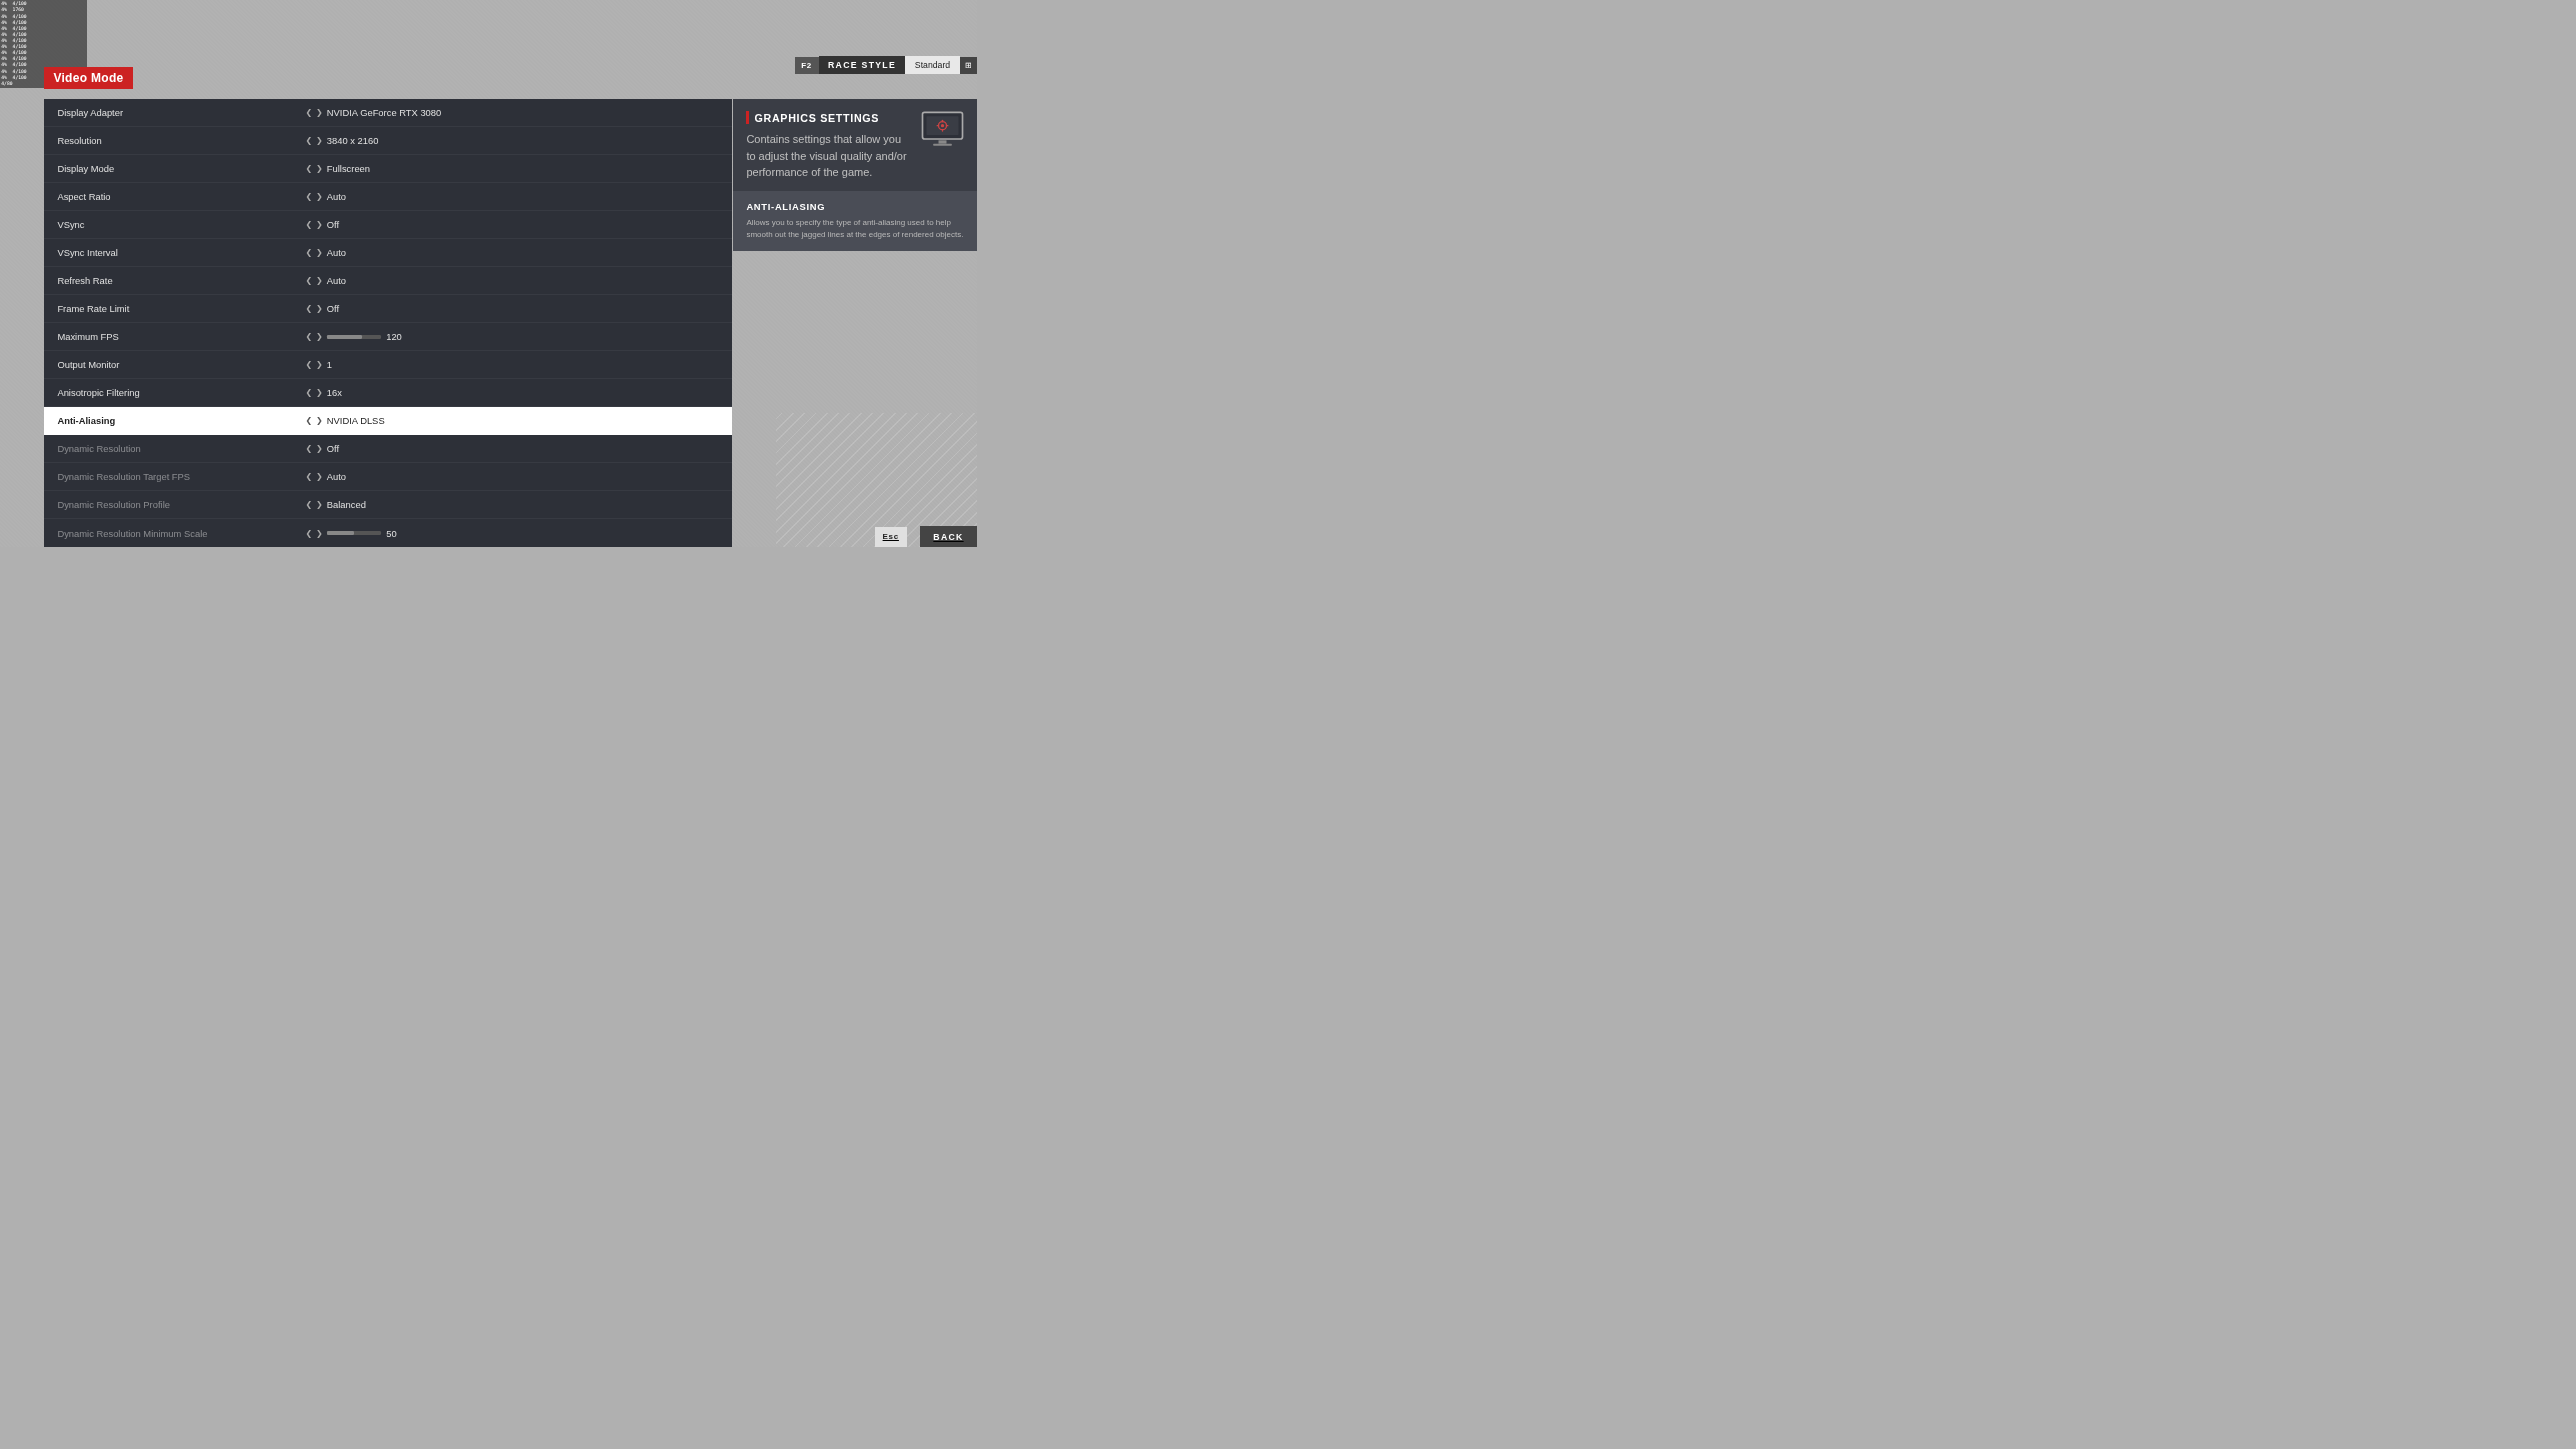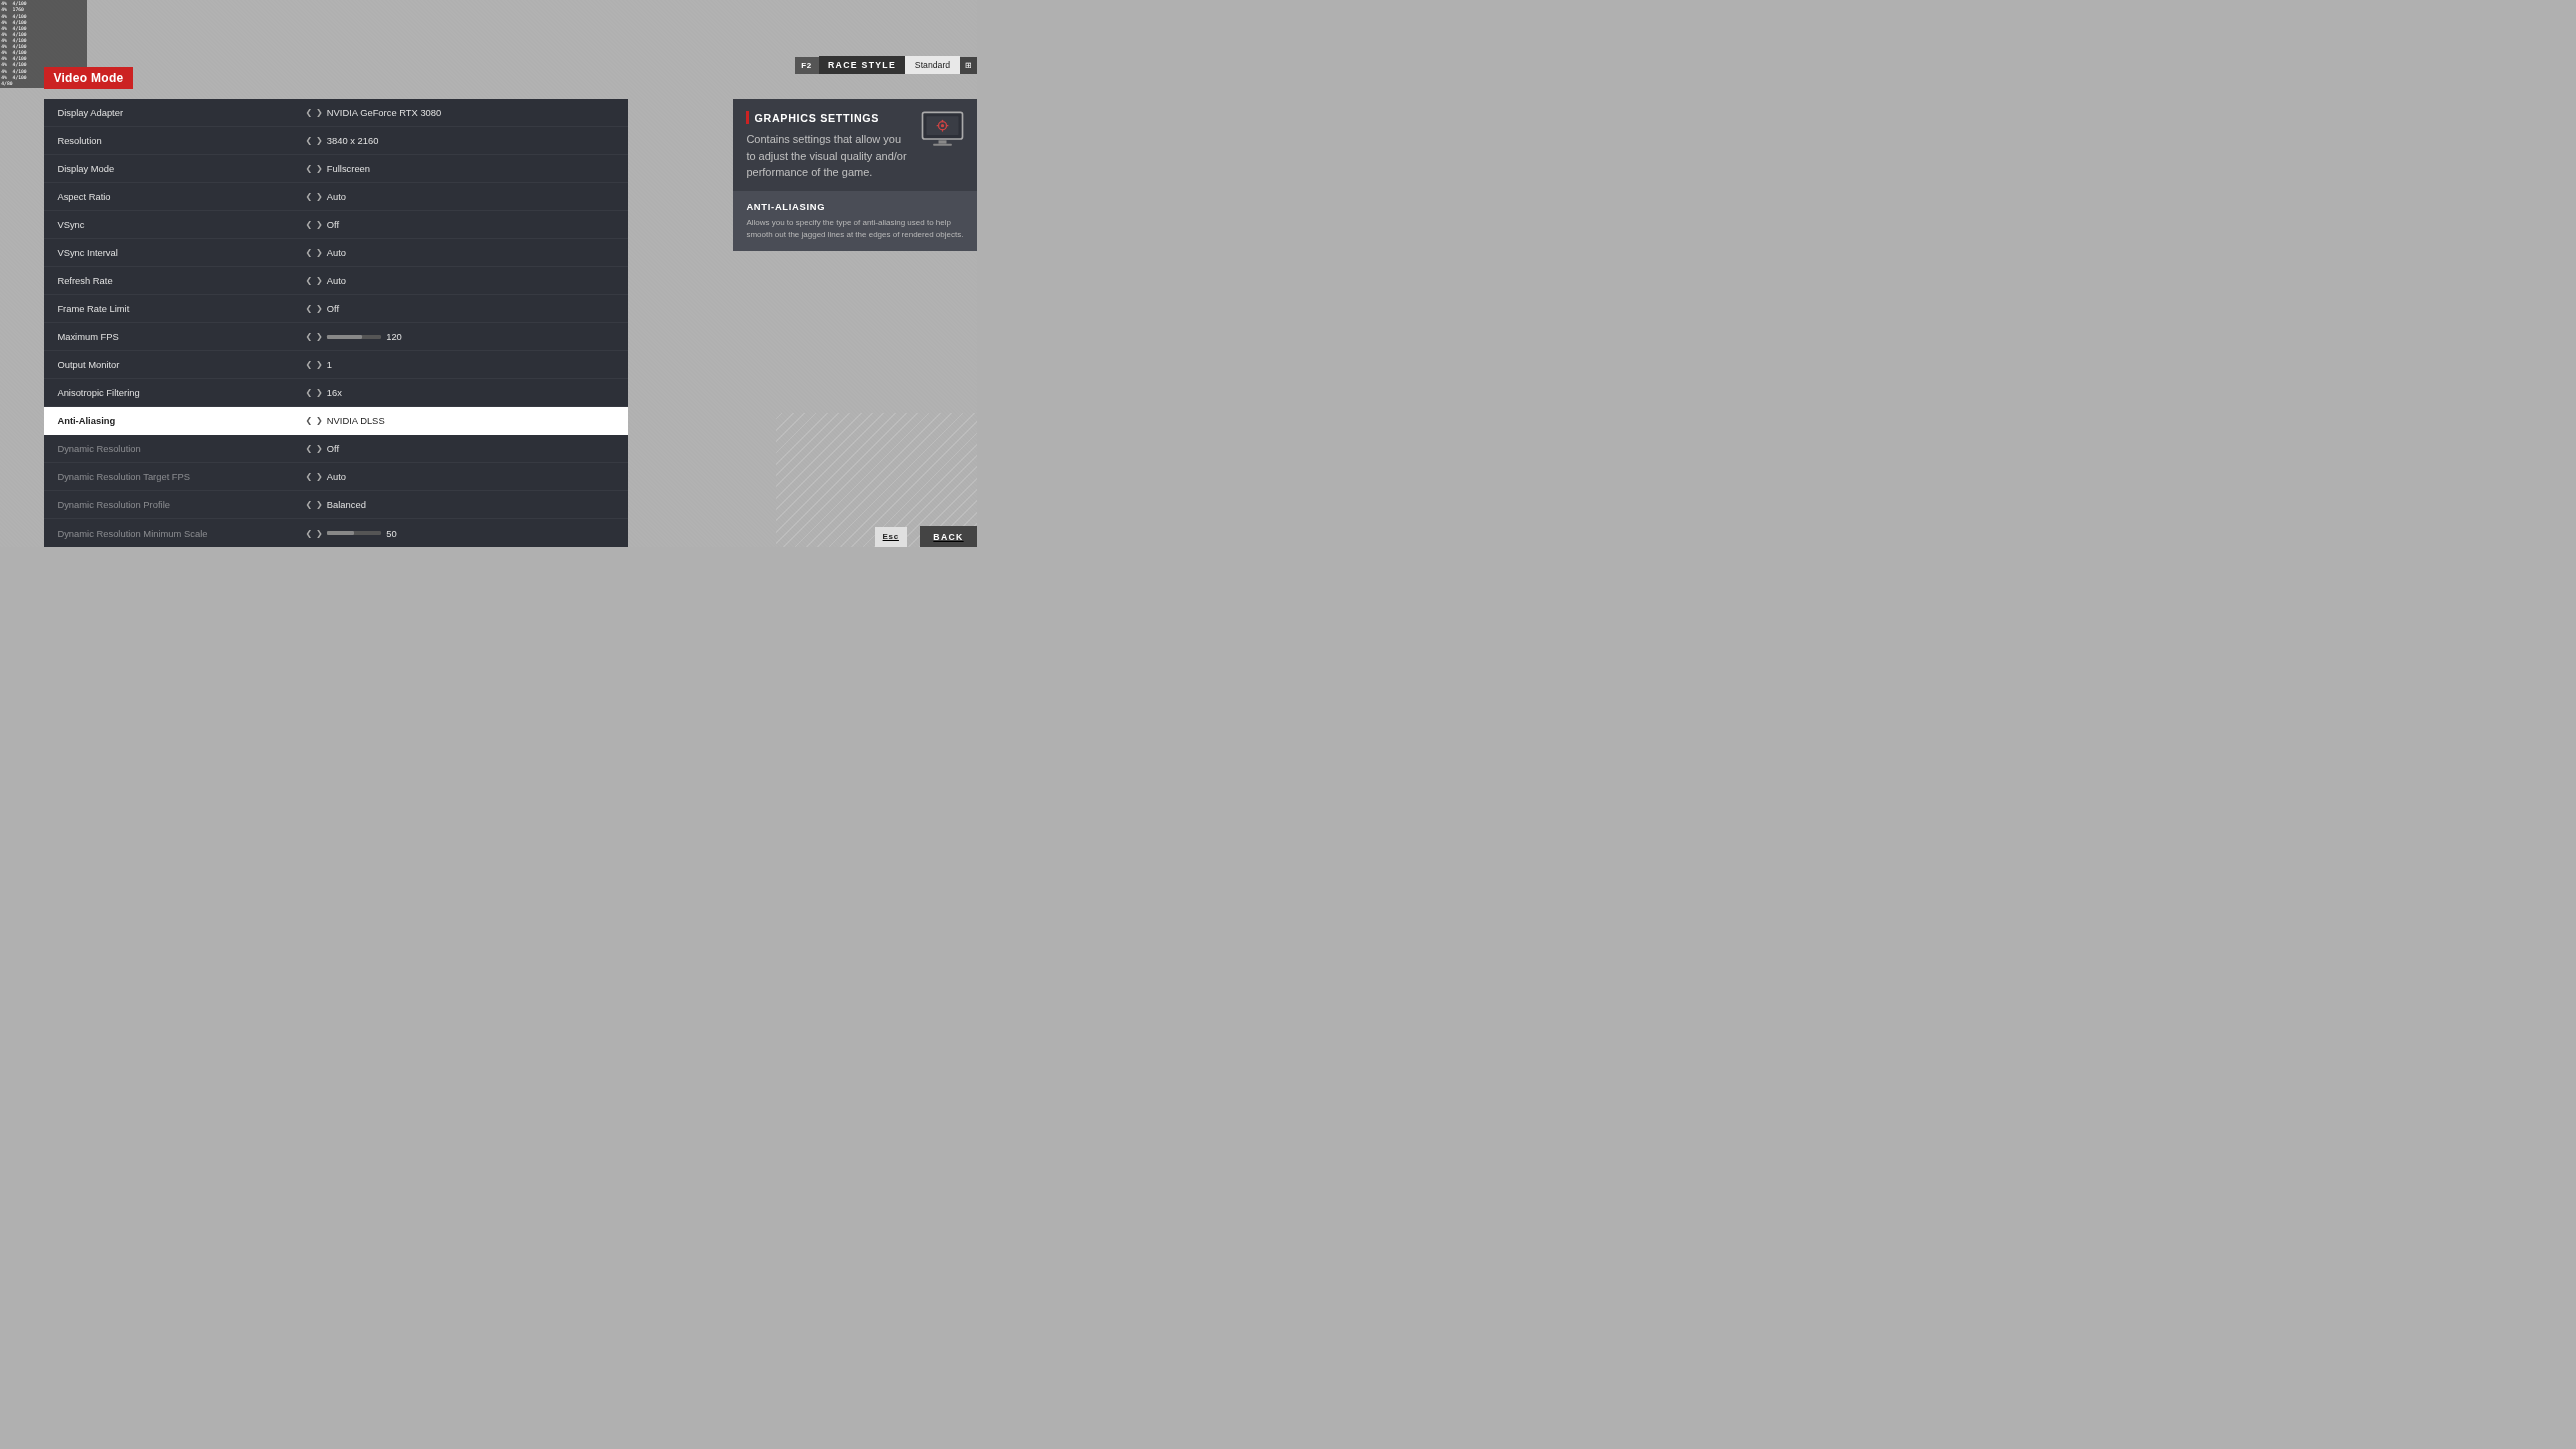--- a/index.html
+++ b/index.html
@@ -94,21 +94,21 @@
       color: white;
       padding: 4px 5.4px;
       font-size: 8px;
     }
 
     
     .settings-panel {
       position: absolute;
       top: 99px;
       left: 44px;
-      width: 584px;
+      width: 688px;
       background: #2d3038;
       z-index: 10;
     }
 
     .settings-row {
       display: flex;
       align-items: center;
       padding: 0 13.4px;
       height: 28px;
       border-bottom: 0.7px solid rgba(255,255,255,0.05);

